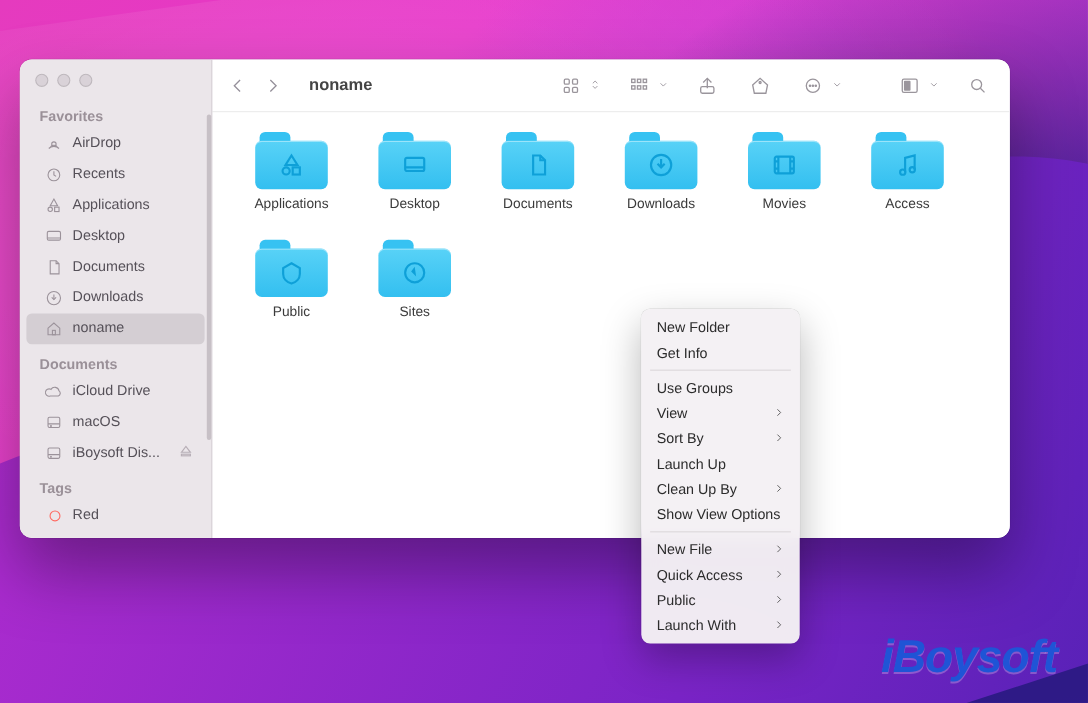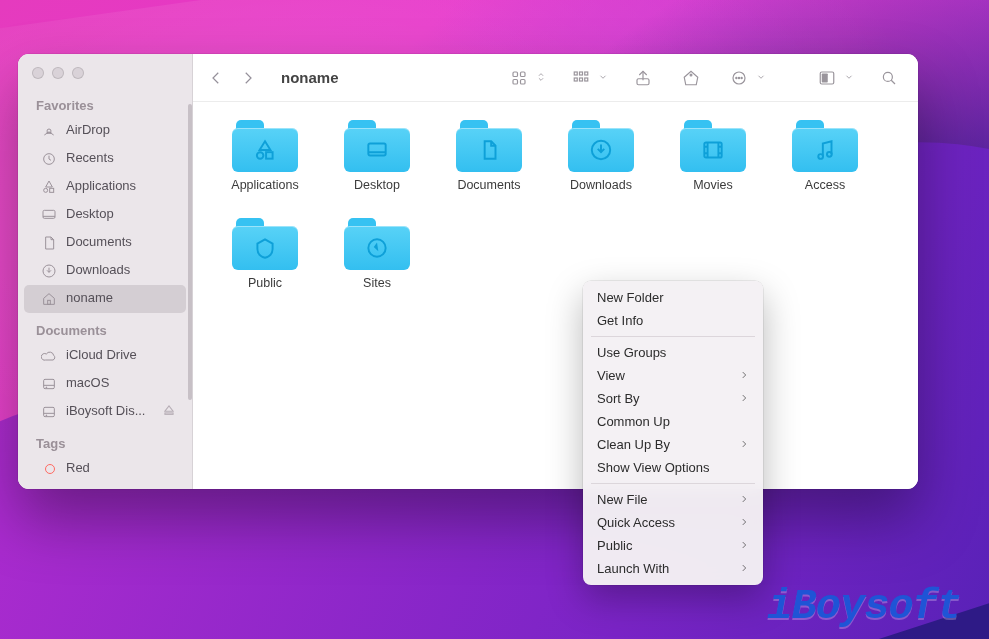--- a/index.html
+++ b/index.html
@@ -97,35 +97,35 @@
     box-shadow: inset 0 1px 0 rgba(255,255,255,0.4);
   }
   .folder-glyph {
     position:absolute; inset:0; top:8px; display:flex; align-items:center; justify-content:center;
     color:#0ea0d8;
   }
   .folder-glyph svg{ width:26px; height:26px; stroke:#0ea0d8; fill:none; stroke-width:1.8; }
   .item-label { font-size:12.5px; color:#3b3b3b; text-align:center; }
 
   .context-menu {
-    position:absolute; left:583px; top:281px; width:180px;
+    position:absolute; left:583px; top:281px; width:144px;
     background: rgba(244,241,244,0.97);
     border-radius:8px;
     box-shadow: 0 14px 36px rgba(0,0,0,0.28), 0 0 0 0.5px rgba(0,0,0,0.14);
     padding:5px 0;
     backdrop-filter: blur(8px);
     font-size:13px; color:#2c2c2c;
   }
   .cm-item{ display:flex; align-items:center; justify-content:space-between; padding:4px 14px; }
   .cm-sep{ height:1px; background:#dcd6db; margin:4px 8px; }
   .cm-arrow svg{width:10px;height:10px; stroke:#555; fill:none; stroke-width:2;}
 
   .watermark{
-    position:absolute; right:28px; bottom:8px;
-    font-family: Liberation Mono, monospace;
+    position:absolute; right:28px; bottom:18px;
+    font-family: Liberation Sans, sans-serif;
     font-style: italic; font-weight:900;
     font-size:42px; color:#1f54d6;
     text-shadow: 0 2px 0 rgba(255,255,255,0.25);
     letter-spacing:-1px;
   }
 </style>
 </head>
 <body>
 
 <div class="bg">
@@ -489,21 +489,21 @@
           <polyline points="9 5 16 12 9 19"></polyline>
         </svg></span>
     </div>
     <div class="cm-item">
       <span>Sort By</span>
       <span class="cm-arrow"><svg viewBox="0 0 24 24">
           <polyline points="9 5 16 12 9 19"></polyline>
         </svg></span>
     </div>
     <div class="cm-item">
-      <span>Common Up</span>
+      <span>Launch Up</span>
     </div>
     <div class="cm-item">
       <span>Clean Up By</span>
       <span class="cm-arrow"><svg viewBox="0 0 24 24">
           <polyline points="9 5 16 12 9 19"></polyline>
         </svg></span>
     </div>
     <div class="cm-item">
       <span>Show View Options</span>
     </div>

